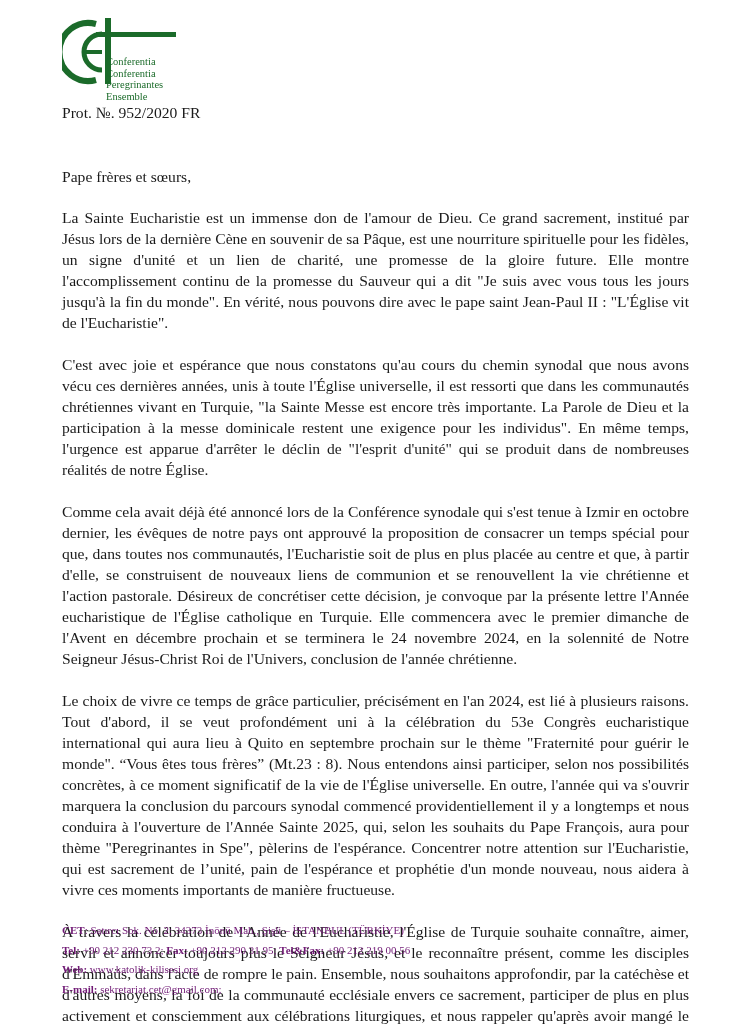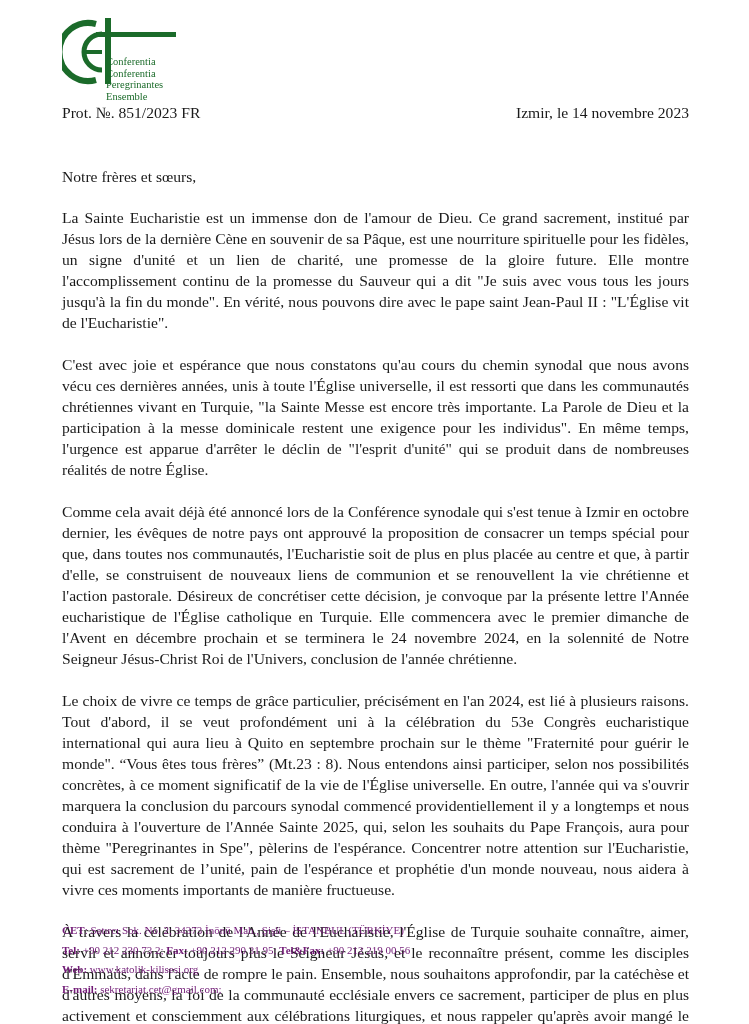--- a/index.html
+++ b/index.html
@@ -104,25 +104,24 @@
   </svg>
   <div class="logo-text">
     <div>Conferentia</div>
     <div>Conferentia</div>
     <div>Peregrinantes</div>
     <div>Ensemble</div>
   </div>
 </div>
 
 <div class="header-row">
-  <span>Prot. №. 851/2023 FR</span>
-  <span>Izmir, le 14 novembre 2023</span>
+  <span>Prot. №. 952/2020 FR</span>
 </div>
 
-<div class="salutation">Notre frères et sœurs,</div>
+<div class="salutation">Pape frères et sœurs,</div>
 
 <div class="body-text">
   <p>La Sainte Eucharistie est un immense don de l'amour de Dieu. Ce grand sacrement, institué par Jésus lors de la dernière Cène en souvenir de sa Pâque, est une nourriture spirituelle pour les fidèles, un signe d'unité et un lien de charité, une promesse de la gloire future. Elle montre l'accomplissement continu de la promesse du Sauveur qui a dit "Je suis avec vous tous les jours jusqu'à la fin du monde". En vérité, nous pouvons dire avec le pape saint Jean-Paul II : "L'Église vit de l'Eucharistie".</p>
   <p>C'est avec joie et espérance que nous constatons qu'au cours du chemin synodal que nous avons vécu ces dernières années, unis à toute l'Église universelle, il est ressorti que dans les communautés chrétiennes vivant en Turquie, "la Sainte Messe est encore très importante. La Parole de Dieu et la participation à la messe dominicale restent une exigence pour les individus". En même temps, l'urgence est apparue d'arrêter le déclin de "l'esprit d'unité" qui se produit dans de nombreuses réalités de notre Église.</p>
   <p>Comme cela avait déjà été annoncé lors de la Conférence synodale qui s'est tenue à Izmir en octobre dernier, les évêques de notre pays ont approuvé la proposition de consacrer un temps spécial pour que, dans toutes nos communautés, l'Eucharistie soit de plus en plus placée au centre et que, à partir d'elle, se construisent de nouveaux liens de communion et se renouvellent la vie chrétienne et l'action pastorale. Désireux de concrétiser cette décision, je convoque par la présente lettre l'Année eucharistique de l'Église catholique en Turquie. Elle commencera avec le premier dimanche de l'Avent en décembre prochain et se terminera le 24 novembre 2024, en la solennité de Notre Seigneur Jésus-Christ Roi de l'Univers, conclusion de l'année chrétienne.</p>
   <p>Le choix de vivre ce temps de grâce particulier, précisément en l'an 2024, est lié à plusieurs raisons. Tout d'abord, il se veut profondément uni à la célébration du 53e Congrès eucharistique international qui aura lieu à Quito en septembre prochain sur le thème "Fraternité pour guérir le monde". “Vous êtes tous frères” (Mt.23 : 8). Nous entendons ainsi participer, selon nos possibilités concrètes, à ce moment significatif de la vie de l'Église universelle. En outre, l'année qui va s'ouvrir marquera la conclusion du parcours synodal commencé providentiellement il y a longtemps et nous conduira à l'ouverture de l'Année Sainte 2025, qui, selon les souhaits du Pape François, aura pour thème "Peregrinantes in Spe", pèlerins de l'espérance. Concentrer notre attention sur l'Eucharistie, qui est sacrement de l’unité, pain de l'espérance et prophétie d'un monde nouveau, nous aidera à vivre ces moments importants de manière fructueuse.</p>
   <p class="last">À travers la célébration de l'Année de l'Eucharistie, l'Église de Turquie souhaite connaître, aimer, servir et annoncer toujours plus le Seigneur Jésus, et le reconnaître présent, comme les disciples d'Emmaüs, dans l'acte de rompre le pain. Ensemble, nous souhaitons approfondir, par la catéchèse et d'autres moyens, la foi de la communauté ecclésiale envers ce sacrement, participer de plus en plus activement et consciemment aux célébrations liturgiques, et nous rappeler qu'après avoir mangé le pain du ciel, nous sommes appelés à partager le pain de la terre avec tous ceux qui sont dans la</p>
 </div>
 
 <div class="footer">

